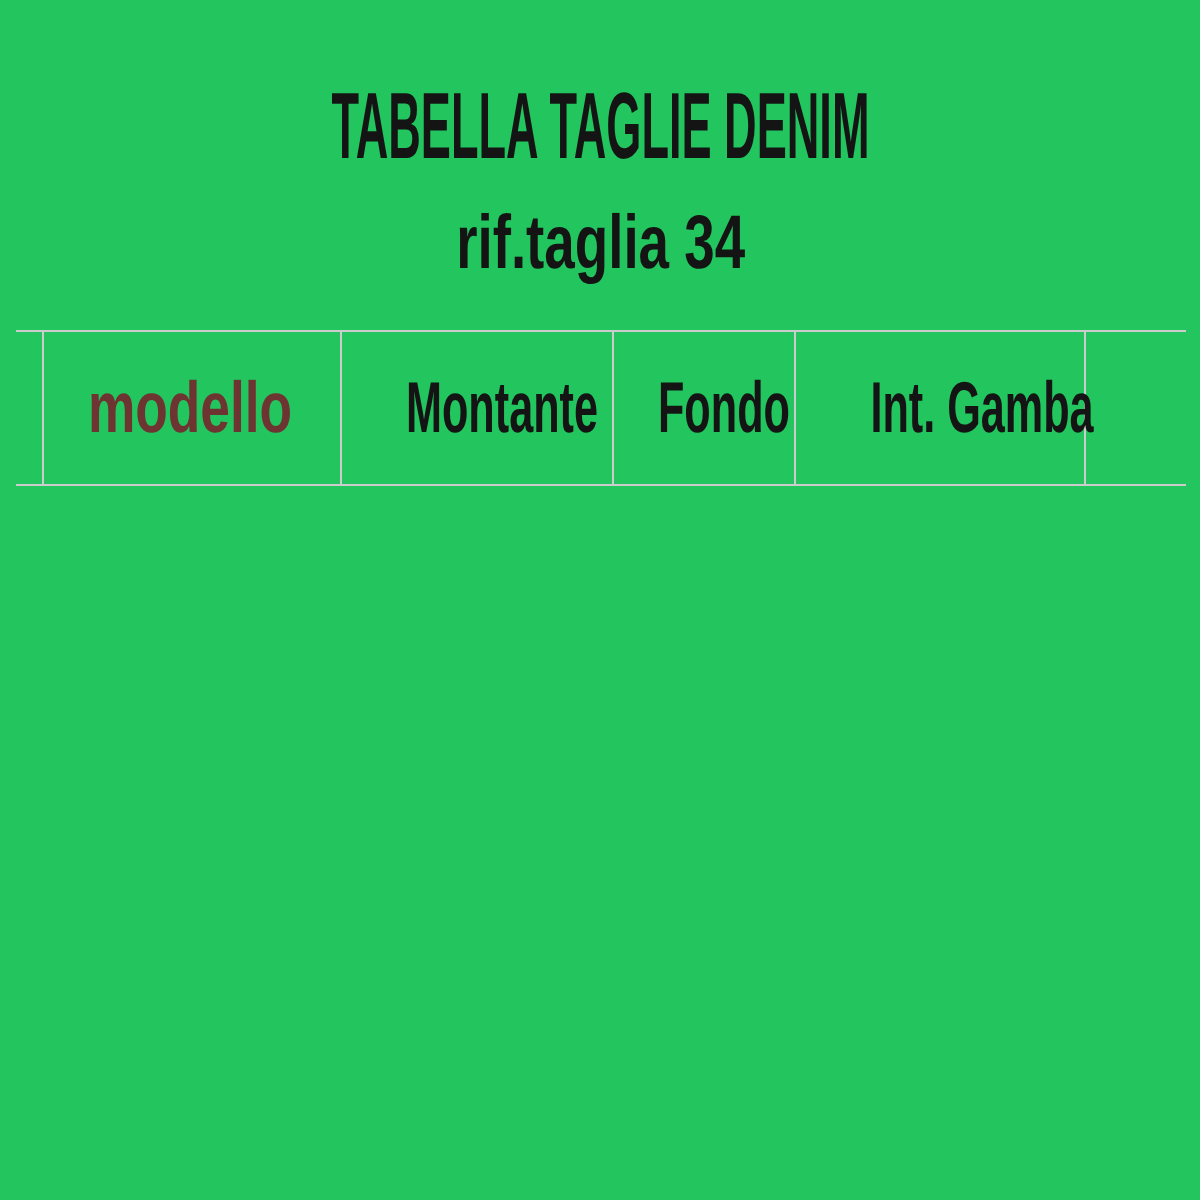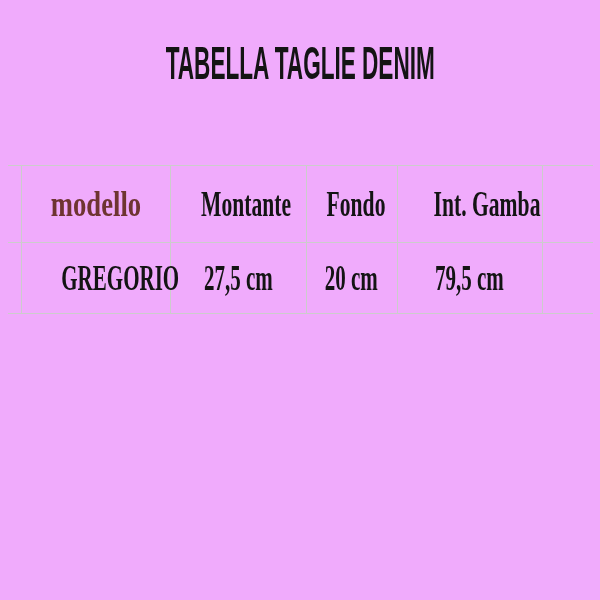--- a/index.html
+++ b/index.html
@@ -5,21 +5,21 @@
   html, body { margin: 0; padding: 0; }
   body {
     width: 600px; height: 600px;
     background: #ffffff;
     font-family: "Liberation Sans", sans-serif;
     overflow: hidden;
   }
   .sheet {
     position: relative;
     width: 600px; height: 600px;
-    background: #f0abfc;
+    background: #22c55e;
   }
 
   
   .title-wrap {
     position: absolute;
     top: 0; left: 0;
     width: 600px;
     text-align: center;
   }
   .title-line1 {
@@ -49,21 +49,20 @@
     white-space: nowrap;
   }
 
   
   table.size-table {
     position: absolute;
     left: 8px; top: 165px;
     width: 585px;
     border-collapse: collapse;
     table-layout: fixed;
-    font-family: Liberation Serif, serif;
   }
   .size-table td {
     border-top: 1px solid var(--grid, #cccccc);
     vertical-align: middle;
     text-align: center;
     padding: 0;
     overflow: visible;
   }
   .size-table td + td {
     border-left: 1px solid var(--grid, #cccccc);
@@ -95,20 +94,23 @@
 </style>
 </head>
 <body>
 
 <div class="sheet">
 
   <div class="title-wrap">
     <div class="title-line1">
       <span class="t1">TABELLA TAGLIE DENIM</span>
     </div>
+    <div class="title-line2">
+      <span class="t2">rif.taglia 34</span>
+    </div>
   </div>
 
   <table class="size-table">
     <colgroup>
       <col style="width:13px">
       <col style="width:149px">
       <col style="width:136px">
       <col style="width:91px">
       <col style="width:145px">
       <col style="width:51px">
@@ -126,32 +128,16 @@
           <span class="t hd">Fondo</span>
         </td>
         <td>
           <span class="t hd">Int. Gamba</span>
         </td>
         <td></td>
       </tr>
 
 
 
-      <tr class="r3">
-        <td></td>
-        <td>
-          <span class="t">GREGORIO</span>
-        </td>
-        <td>
-          <span class="t">27,5 cm</span>
-        </td>
-        <td>
-          <span class="t">20 cm</span>
-        </td>
-        <td>
-          <span class="t">79,5 cm</span>
-        </td>
-        <td></td>
-      </tr>
     </tbody>
   </table>
 
 </div>
 
 </body></html>

